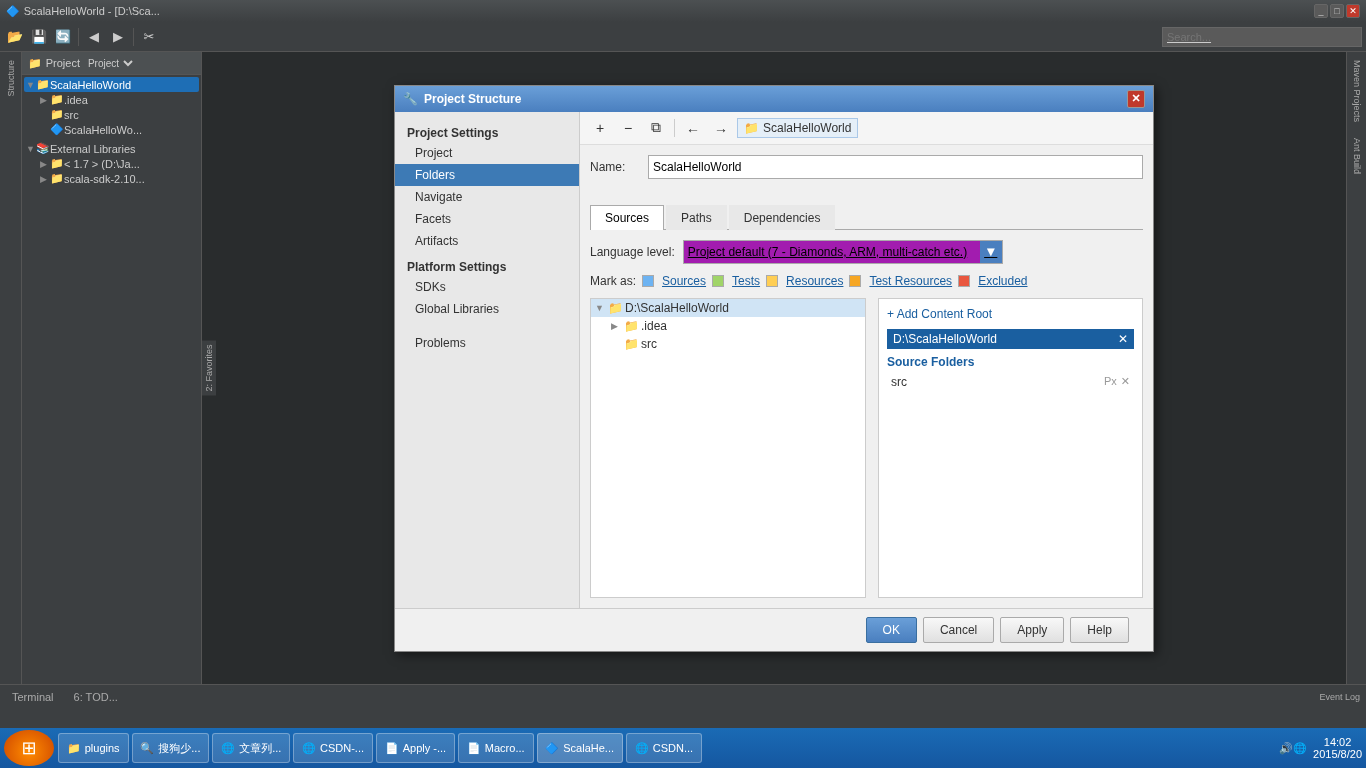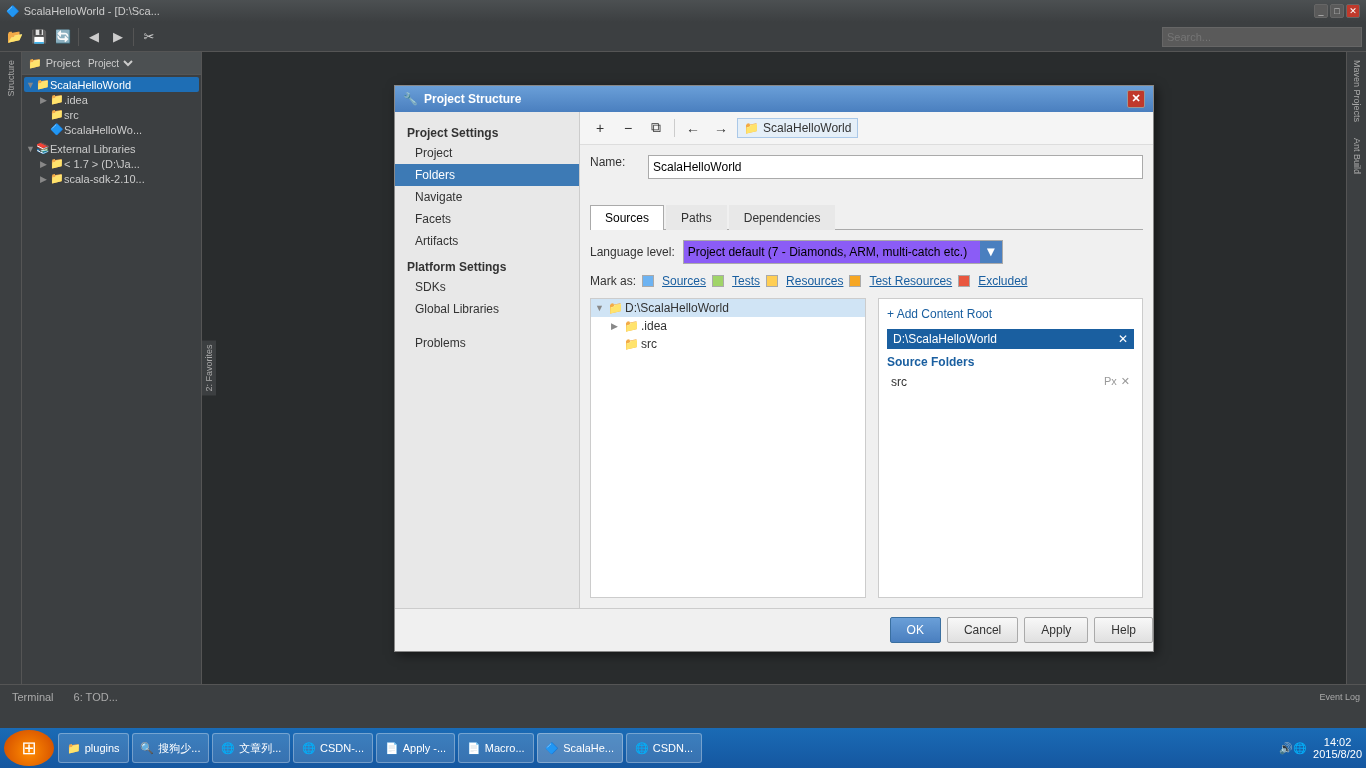--- a/index.html
+++ b/index.html
@@ -22,21 +22,21 @@
     .ide-winbtn { width: 14px; height: 14px; border-radius: 2px; border: 1px solid #666; background: #5a5a5a; display: flex; align-items: center; justify-content: center; font-size: 9px; color: #ccc; cursor: pointer; }
 
     
     .ide-menubar { height: 22px; background: #3c3f41; display: flex; align-items: center; padding: 0 4px; border-bottom: 1px solid #555; }
     .ide-menu-item { color: #ccc; font-size: 11px; padding: 2px 6px; cursor: pointer; border-radius: 2px; }
 
     
     .ide-toolbar { height: 30px; background: #3c3f41; display: flex; align-items: center; padding: 0 4px; gap: 2px; border-bottom: 1px solid #555; }
     .ide-tb-btn { width: 22px; height: 22px; background: transparent; border: none; color: #ccc; cursor: pointer; display: flex; align-items: center; justify-content: center; font-size: 13px; border-radius: 2px; }
     .ide-tb-sep { width: 1px; height: 18px; background: #555; margin: 0 2px; }
-    .ide-search { margin-left: auto; width: 200px; height: 20px; background: #5a5a5a; border: 1px solid #666; color: #ccc; font-size: 11px; padding: 0 4px; }
+    .ide-search { margin-left: auto; width: 200px; height: 20px; background: #5a5a5a; border: 1px solid #666; color: #ccc; font-size: 11px; padding: 0 4px; text-decoration: underline; }
 
     
     .ide-content { display: flex; height: calc(100% - 74px); }
 
     
     .project-panel { width: 180px; background: #3c3f41; border-right: 1px solid #555; display: flex; flex-direction: column; }
     .project-header { background: #4c5052; padding: 3px 6px; color: #ccc; font-size: 11px; display: flex; align-items: center; gap: 4px; border-bottom: 1px solid #555; }
     .project-tree { flex: 1; overflow: auto; padding: 2px; }
     .tree-item { display: flex; align-items: center; padding: 1px 2px; color: #ccc; font-size: 11px; cursor: pointer; border-radius: 2px; white-space: nowrap; overflow: hidden; text-overflow: ellipsis; }
     .tree-item.selected { background: #1e6eb5; color: white; }
@@ -70,21 +70,21 @@
     .dialog-nav-section { padding: 8px 12px 2px; font-weight: bold; font-size: 12px; color: #333; }
 
     
     .dialog-main { flex: 1; display: flex; flex-direction: column; padding: 0; }
     .dialog-toolbar { display: flex; align-items: center; padding: 4px 8px; background: #f5f5f5; border-bottom: 1px solid #ddd; gap: 4px; }
     .dialog-tb-btn { width: 24px; height: 24px; background: transparent; border: 1px solid transparent; display: flex; align-items: center; justify-content: center; cursor: pointer; font-size: 14px; color: #333; border-radius: 2px; }
     .dialog-selected-item { background: #e5eff8; border: 1px solid #aac8e8; padding: 2px 6px; font-size: 12px; color: #333; display: flex; align-items: center; gap: 4px; }
 
     
     .module-content { flex: 1; padding: 10px; }
-    .field-row { display: flex; align-items: flex-start; margin-bottom: 26px; gap: 8px; }
+    .field-row { display: flex; align-items: center; margin-bottom: 26px; gap: 8px; }
     .field-label { font-size: 12px; color: #333; white-space: nowrap; min-width: 50px; }
     .field-input { flex: 1; height: 24px; border: 1px solid #aaa; padding: 0 4px; font-size: 12px; background: white; }
 
     
     .tabs-bar { display: flex; border-bottom: 1px solid #aaa; margin-bottom: 10px; }
     .tab { padding: 5px 14px; font-size: 12px; color: #333; cursor: pointer; border: 1px solid transparent; border-bottom: none; margin-bottom: -1px; background: #e8e8e8; margin-right: 2px; }
     .tab.active { background: white; border-color: #aaa; border-bottom-color: white; color: #000; }
 
     
     .lang-row { display: flex; align-items: center; margin-bottom: 10px; gap: 8px; }
@@ -109,21 +109,21 @@
     
     .right-panel { width: 265px; border: 1px solid #ccc; background: white; margin-left: 6px; padding: 8px; }
     .right-panel-add { color: #1a5fa0; font-size: 12px; cursor: pointer; margin-bottom: 8px; display: flex; align-items: center; gap: 2px; }
     .right-panel-path { background: #1a5fa0; color: white; font-size: 12px; padding: 3px 6px; display: flex; align-items: center; justify-content: space-between; margin-bottom: 6px; }
     .right-panel-section { font-size: 12px; font-weight: bold; color: #1a5fa0; margin-bottom: 4px; }
     .right-panel-item { display: flex; align-items: center; justify-content: space-between; font-size: 12px; color: #333; padding: 2px 4px; }
     .right-panel-remove { color: #999; cursor: pointer; font-size: 11px; }
     .right-panel-edit { color: #999; cursor: pointer; font-size: 11px; }
 
     
-    .dialog-buttons { display: flex; align-items: center; justify-content: flex-end; padding: 8px 0; gap: 6px; border-top: 1px solid #ccc; background: #f0f0f0; }
+    .dialog-buttons { display: flex; align-items: center; justify-content: flex-end; padding: 8px 24px; gap: 6px; border-top: 1px solid #ccc; background: #f0f0f0; }
     .btn { height: 26px; padding: 0 16px; font-size: 12px; border: 1px solid #aaa; background: linear-gradient(to bottom, #f8f8f8, #e0e0e0); cursor: pointer; border-radius: 2px; color: #333; }
     .btn.primary { background: linear-gradient(to bottom, #6a9fd8, #4a7fbf); color: white; border-color: #3a6fa0; }
   </style>
 </head>
 <body>
 
 <div class="ide-bg">
 
   <div class="ide-titlebar">
     <span style="margin-right:4px;">🔷</span>
@@ -261,21 +261,21 @@
                 </div>
 
                 <div class="tabs-bar">
                   <div class="tab active">Sources</div>
                   <div class="tab">Paths</div>
                   <div class="tab">Dependencies</div>
                 </div>
 
                 <div class="lang-row">
                   <span class="lang-label">Language level:</span>
-                  <div style="display:flex; align-items:center; border:1px solid #aaa; background:#8b5cf6; height:24px; min-width:320px;">
+                  <div style="display:flex; align-items:center; border:1px solid #aaa; background:#a21caf; height:24px; min-width:320px;text-decoration:underline;">
                     <span style="flex:1; padding:0 4px; font-size:12px;">Project default (7 - Diamonds, ARM, multi-catch etc.)</span>
                     <button class="lang-dropdown-btn">▼</button>
                   </div>
                 </div>
 
                 <div class="mark-row">
                   <span>Mark as:</span>
                   <span class="mark-icon sources"></span>
                   <span class="mark-btn">Sources</span>
                   <span class="mark-icon tests"></span>

